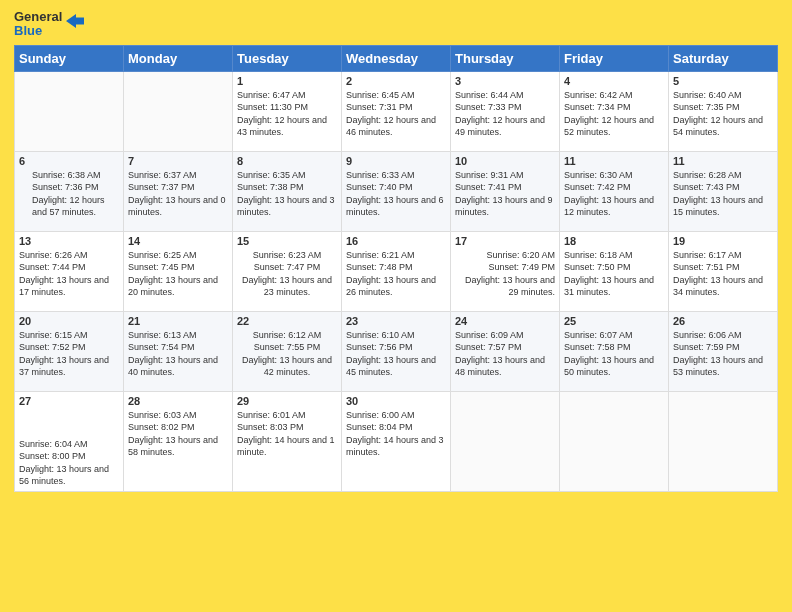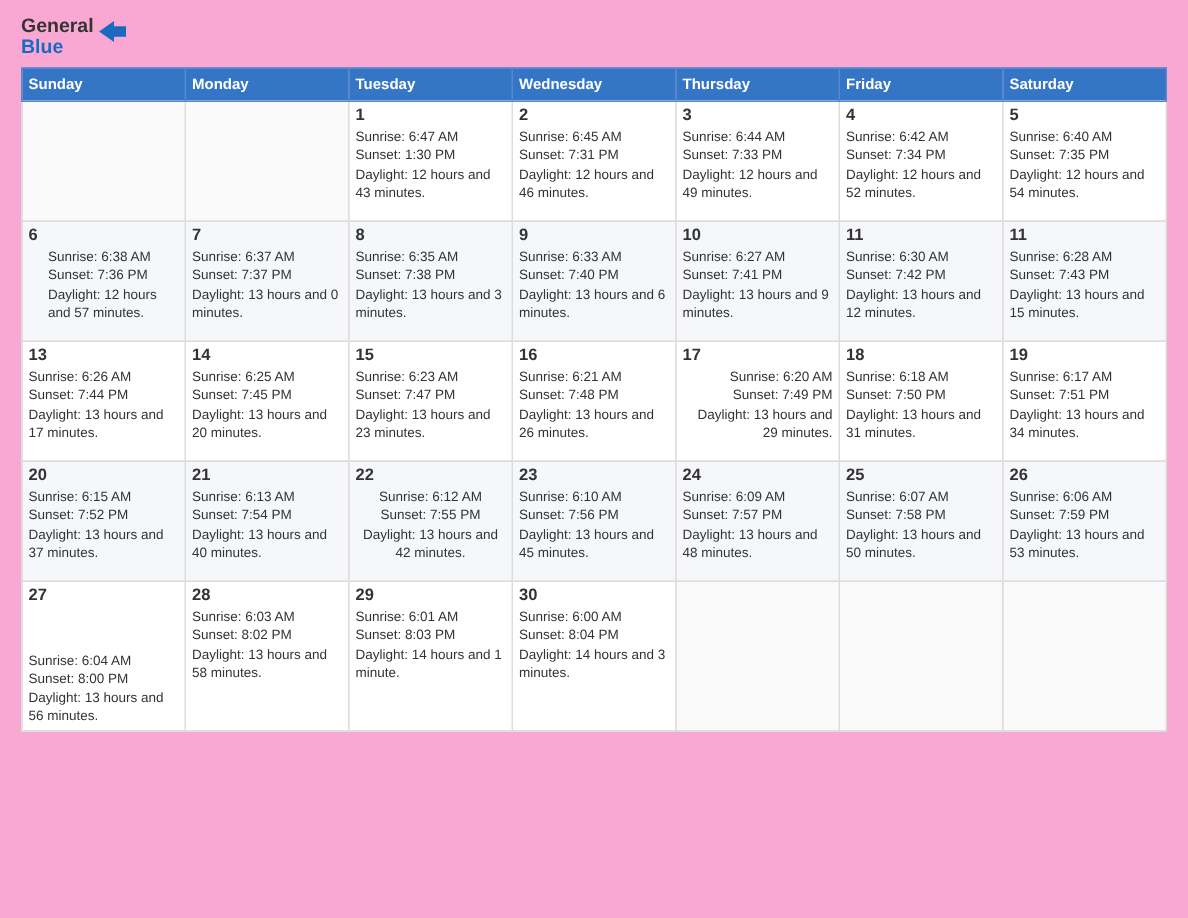--- a/index.html
+++ b/index.html
@@ -6,21 +6,21 @@
     body {
       font-family: Arial, sans-serif;
       background: #fff;
       width: 792px;
       height: 612px;
       overflow: hidden;
     }
     .page {
       width: 792px;
       min-height: 612px;
-      background: #f9a8d4;
+      background: #fde047;
       padding: 10px 14px 10px 14px;
     }
     .header {
       display: flex;
       justify-content: space-between;
       align-items: flex-start;
       margin-bottom: 6px;
     }
     .logo {
       display: flex;
@@ -41,21 +41,21 @@
       color: #555;
     }
     .calendar {
       width: 100%;
       border-collapse: collapse;
       border: 1px solid #ccc;
     }
     .calendar th {
       background-color: #3575c6;
       color: #fff;
-      font-size: 10px;
+      font-size: 13px;
       font-weight: bold;
       padding: 5px 4px;
       text-align: left;
       border: 1px solid #5588cc;
     }
     .calendar td {
       vertical-align: top;
       border: 1px solid #ddd;
       padding: 3px 4px;
       width: 14.28%;
@@ -120,21 +120,21 @@
           <th>Saturday</th>
         </tr>
     </thead>
     <tbody id="calendar-body">
     <tr>
           <td class="empty-cell"></td>
           <td class="empty-cell"></td>
           <td>
             <span class="day-number">1</span>
             <div class="day-info" style="white-space: pre-line;">Sunrise: 6:47 AM
-Sunset: 1:30 PM
+Sunset: 11:30 PM
 Daylight: 12 hours and 43 minutes.</div>
           </td>
           <td>
             <span class="day-number">2</span>
             <div class="day-info" style="white-space: pre-line;">Sunrise: 6:45 AM
 Sunset: 7:31 PM
 Daylight: 12 hours and 46 minutes.</div>
           </td>
           <td>
             <span class="day-number">3</span>
@@ -175,21 +175,21 @@
 Daylight: 13 hours and 3 minutes.</div>
           </td>
           <td>
             <span class="day-number">9</span>
             <div class="day-info" style="white-space: pre-line;">Sunrise: 6:33 AM
 Sunset: 7:40 PM
 Daylight: 13 hours and 6 minutes.</div>
           </td>
           <td>
             <span class="day-number">10</span>
-            <div class="day-info" style="white-space: pre-line;">Sunrise: 6:27 AM
+            <div class="day-info" style="white-space: pre-line;">Sunrise: 9:31 AM
 Sunset: 7:41 PM
 Daylight: 13 hours and 9 minutes.</div>
           </td>
           <td>
             <span class="day-number">11</span>
             <div class="day-info" style="white-space: pre-line;">Sunrise: 6:30 AM
 Sunset: 7:42 PM
 Daylight: 13 hours and 12 minutes.</div>
           </td>
           <td>
@@ -207,21 +207,21 @@
 Daylight: 13 hours and 17 minutes.</div>
           </td>
           <td>
             <span class="day-number">14</span>
             <div class="day-info" style="white-space: pre-line;">Sunrise: 6:25 AM
 Sunset: 7:45 PM
 Daylight: 13 hours and 20 minutes.</div>
           </td>
           <td>
             <span class="day-number">15</span>
-            <div class="day-info" style="white-space: pre-line;">Sunrise: 6:23 AM
+            <div class="day-info" style="white-space: pre-line; text-align: center;">Sunrise: 6:23 AM
 Sunset: 7:47 PM
 Daylight: 13 hours and 23 minutes.</div>
           </td>
           <td>
             <span class="day-number">16</span>
             <div class="day-info" style="white-space: pre-line;">Sunrise: 6:21 AM
 Sunset: 7:48 PM
 Daylight: 13 hours and 26 minutes.</div>
           </td>
           <td>

